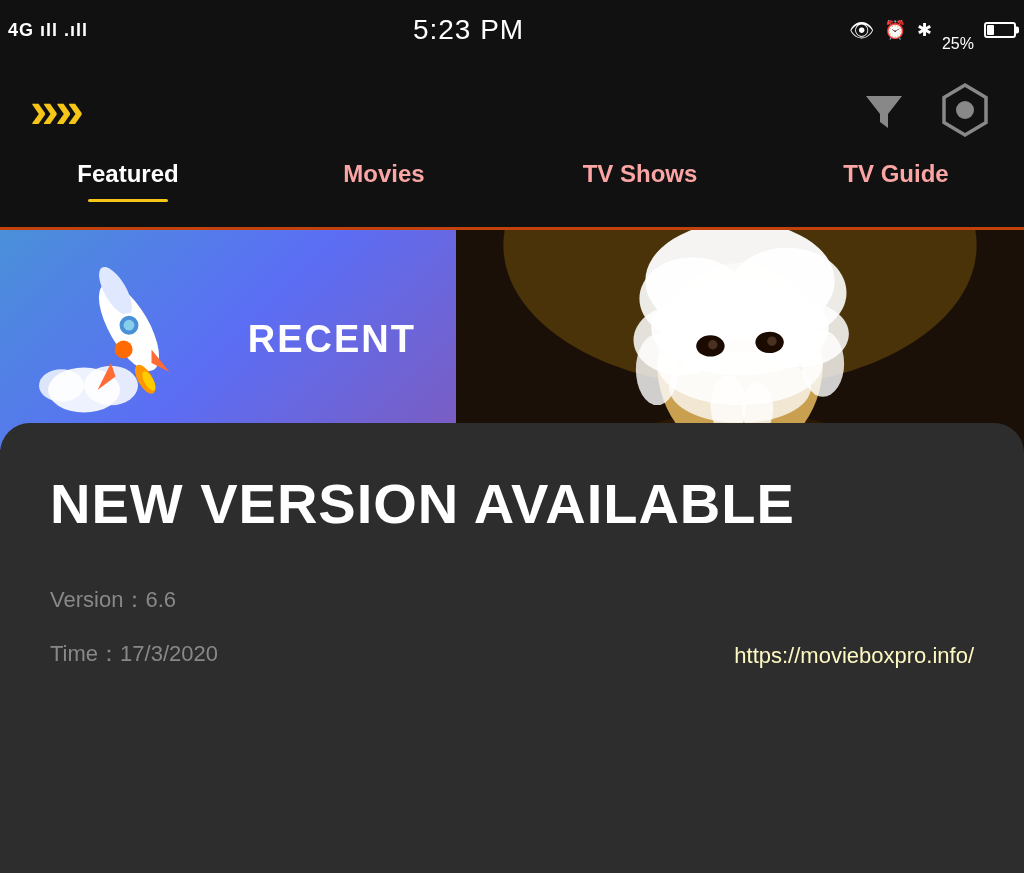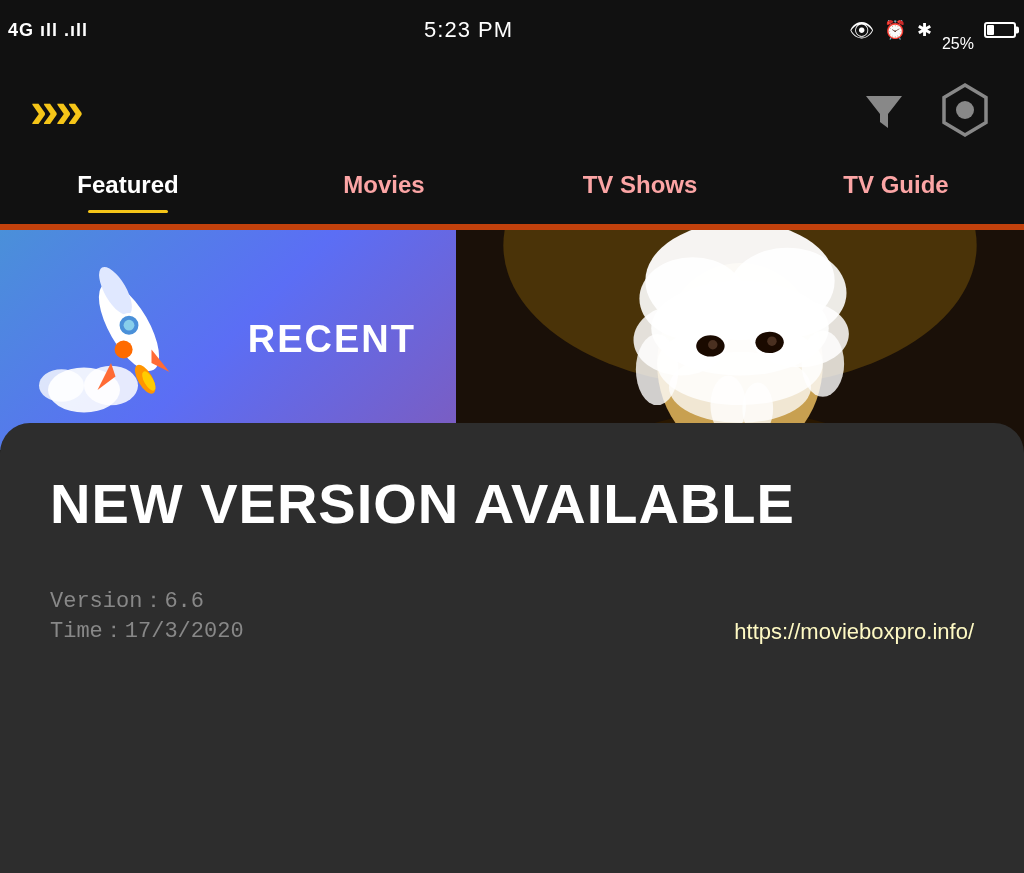--- a/index.html
+++ b/index.html
@@ -32,21 +32,21 @@
 
     .signal-text {
       color: #ffffff;
       font-size: 18px;
       font-weight: 600;
       letter-spacing: 1px;
     }
 
     .status-center {
       color: #ffffff;
-      font-size: 22px;
+      font-size: 28px;
       font-weight: 500;
       letter-spacing: 1px;
     }
 
     .status-right {
       display: flex;
       align-items: center;
       gap: 10px;
     }
 
@@ -117,22 +117,22 @@
       align-items: center;
       gap: 28px;
     }
 
     
     .tabs-container {
       width: 100%;
       height: 70px;
       background: #111111;
       display: flex;
-      align-items: center;
-      border-bottom: 6px solid #c2410c;
+      align-items: flex-start;
+      border-bottom: 3px solid #c2410c;
     }
 
     .tab {
       flex: 1;
       text-align: center;
       padding-bottom: 14px;
       cursor: pointer;
       position: relative;
     }
 
@@ -238,22 +238,21 @@
       font-size: 56px;
       font-weight: 800;
       letter-spacing: 1px;
       margin-bottom: 50px;
       line-height: 1.1;
     }
 
     .detail-lines {
       display: flex;
       flex-direction: column;
-      gap: 0;
-      font-family: Liberation Mono, monospace;
+      gap: 24px;
     }
 
     .detail-line {
       color: #888888;
       font-size: 22px;
       font-weight: 400;
     }
 
     .detail-link {
       color: #fef9c3;

